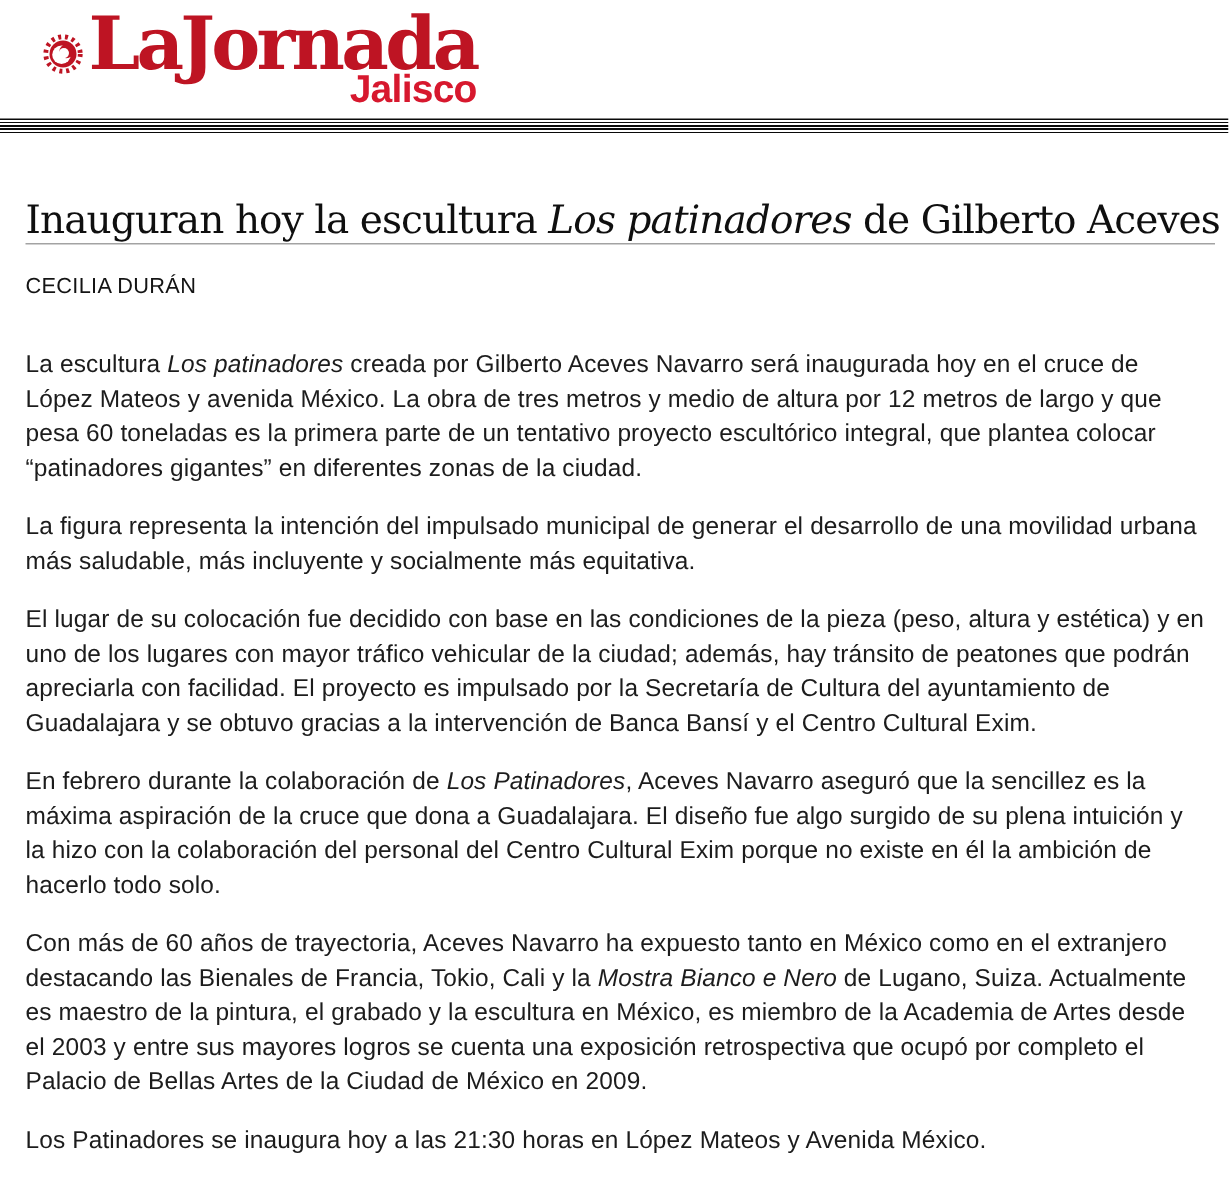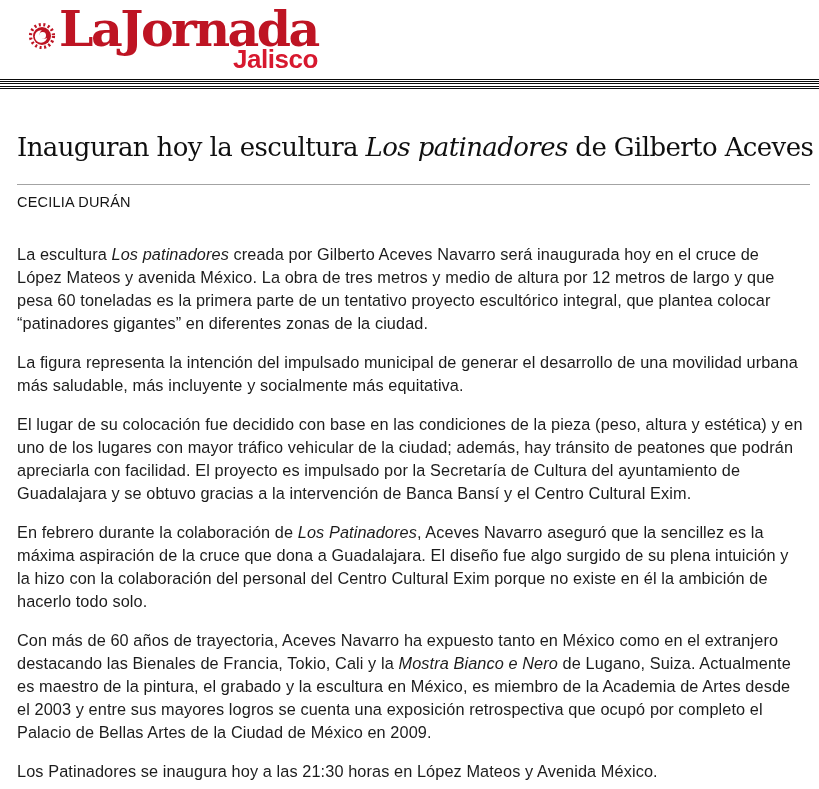--- a/index.html
+++ b/index.html
@@ -43,36 +43,36 @@
     background: repeating-linear-gradient(180deg,
       #0a0a0a 0px, #0a0a0a 1.1px,
       #ffffff 1.1px, #ffffff 2.2px);
   }
 
   
   .article { padding: 0 17px; }
   .headline-wrap {
     margin-top: 42px;
     border-bottom: 1px solid #a3a3a3;
-    padding-bottom: 22px;
+    padding-bottom: 0;
     margin-right: -8px;
   }
   h1.headline {
     margin: 0;
     font-family: "DejaVu Serif", serif;
     font-weight: 400;
     font-size: 26px;
     line-height: 30px;
     letter-spacing: -0.6px;
     color: #0f0f0f;
     white-space: nowrap;
   }
   h1.headline em { font-style: italic; }
   .byline {
-    margin-top: 9px;
+    margin-top: 20px;
     font-size: 14.5px;
     line-height: 17px;
     letter-spacing: 0.2px;
     color: #141414;
   }
   .article-body { margin-top: 32px; width: 788px; }
   .article-body p {
     margin: 0 0 16px 0;
     font-size: 16.3px;
     line-height: 23px;

